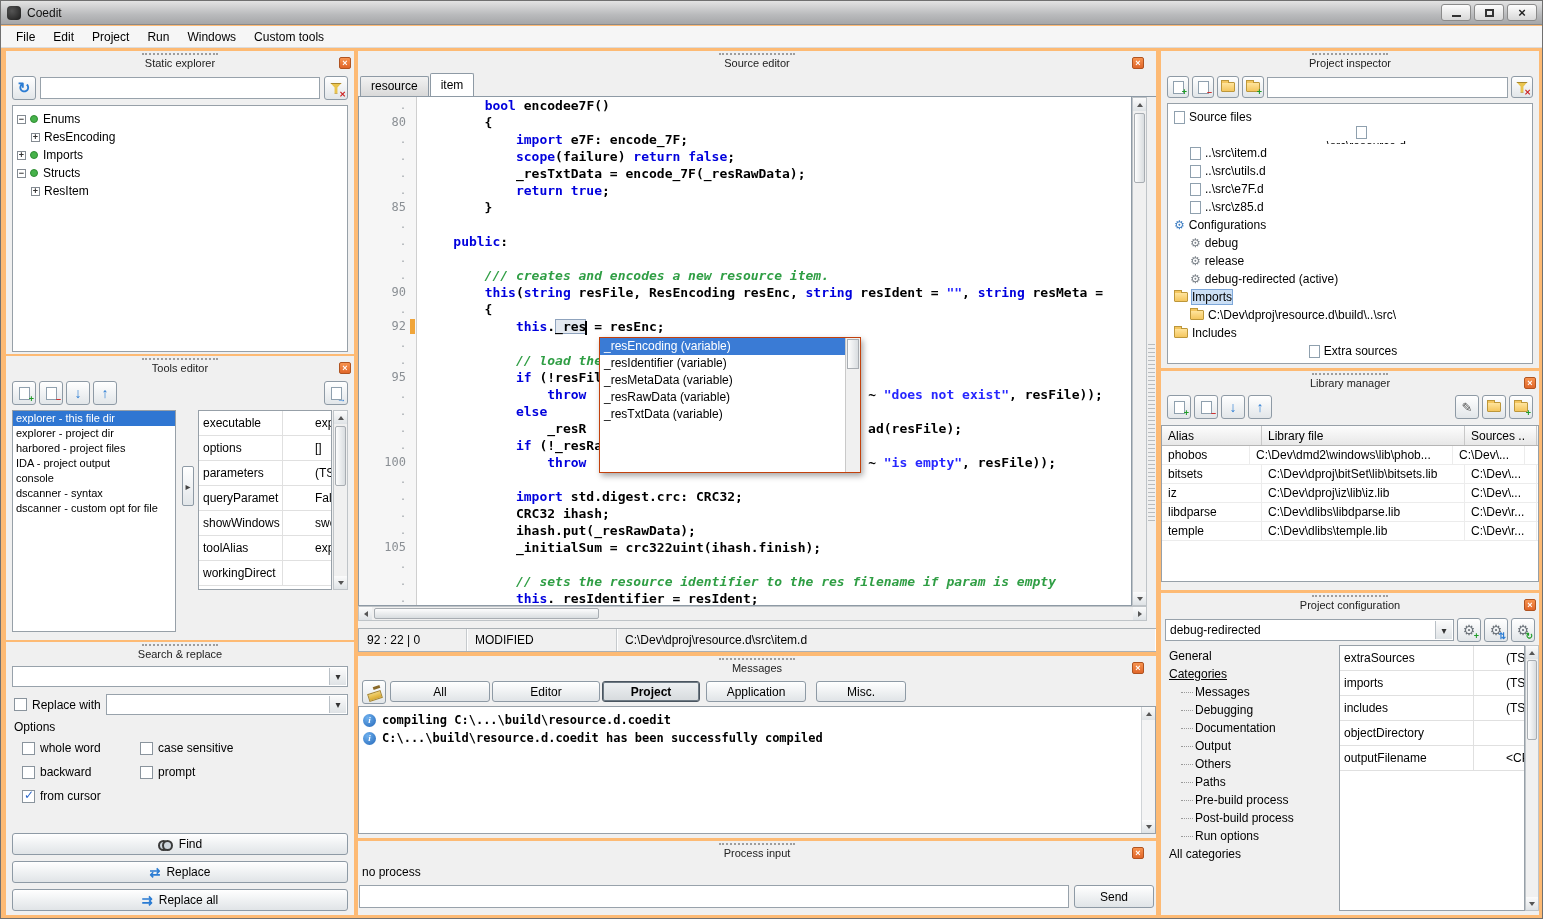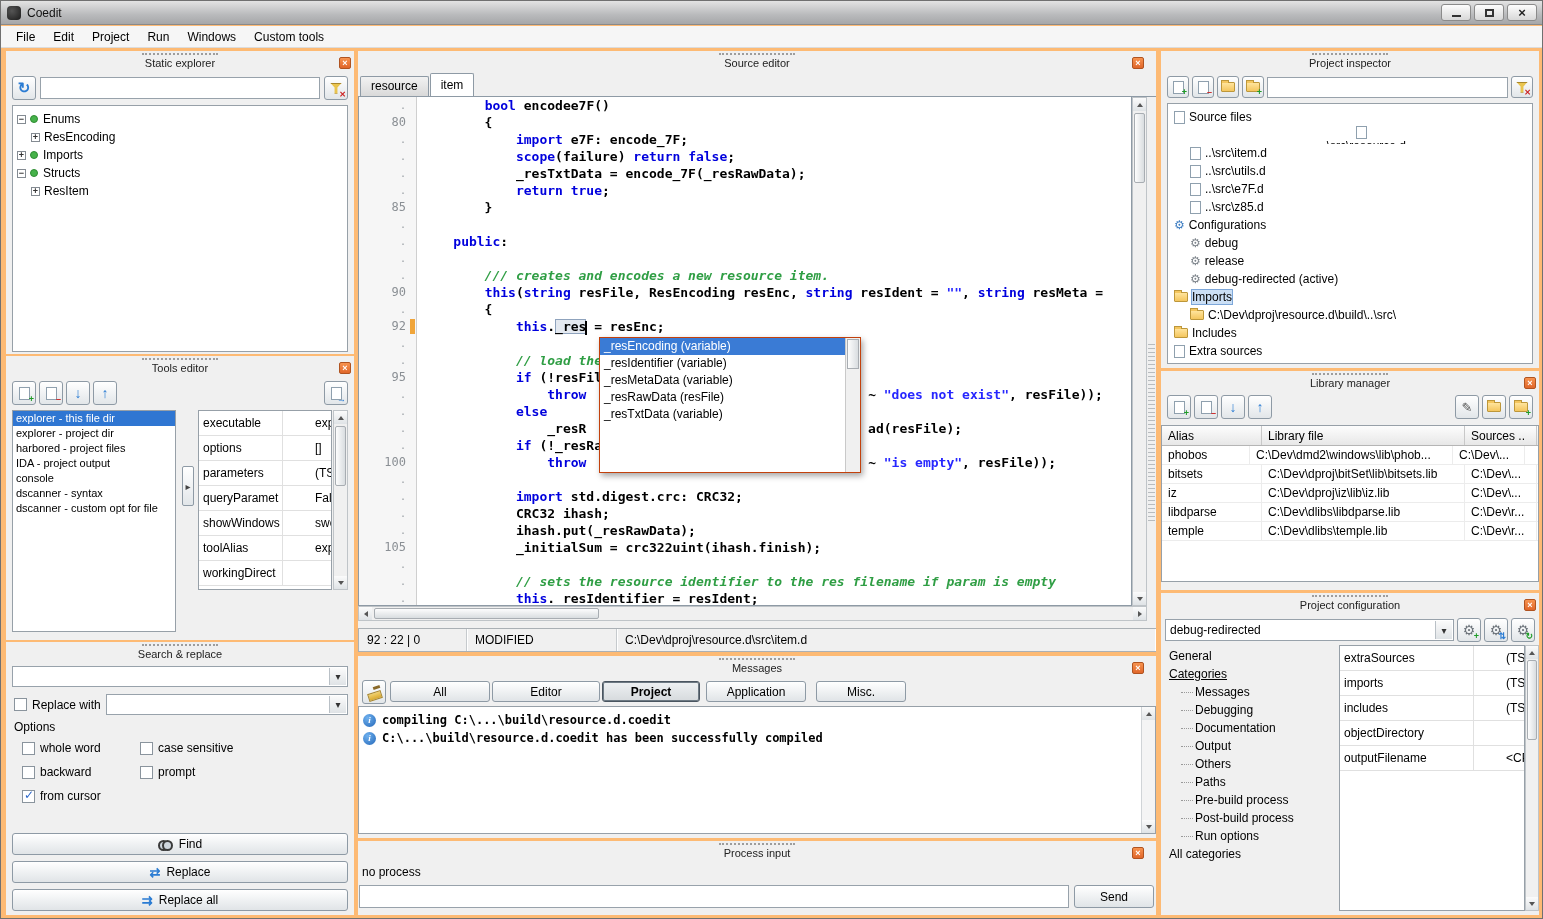--- a/index.html
+++ b/index.html
@@ -418,21 +418,21 @@
           <div class="code-line"><span class="tk-p">            _initialSum = crc322uint(ihash.finish);</span></div>
           <div class="code-line"></div>
           <div class="code-line"><span class="tk-c">            // sets the resource identifier to the res filename if param is empty</span></div>
           <div class="code-line"><span class="tk-p">            </span><span class="tk-k">this</span><span class="tk-p">._resIdentifier = resIdent;</span></div>
         </div>
       <div class="popup" style="left:240px;top:240px;width:262px;height:136px;">
         <div>
             <div class="popup-item selected">_resEncoding (variable)</div>
             <div class="popup-item">_resIdentifier (variable)</div>
             <div class="popup-item">_resMetaData (variable)</div>
-            <div class="popup-item">_resRawData (resFile)</div>
+            <div class="popup-item">_resRawData (variable)</div>
             <div class="popup-item">_resTxtData (variable)</div>
           </div>
         <div class="popup-sb">
             <div class="popup-thumb"></div>
           </div>
       </div>
     </div>
     <div class="sb-v" style="left:774px;top:46px;height:509px;">
       <div class="sb-btn" style="top:0;left:0;">
           <span class="tri-up"></span>
@@ -584,21 +584,21 @@
           <span class="tlabel sel-label">Imports</span>
         </div>
         <div class="tree-row" style="padding-left: 22px;">
           <span class="ticon ico-folder"></span>
           <span class="tlabel">C:\Dev\dproj\resource.d\build\..\src\</span>
         </div>
         <div class="tree-row" style="padding-left: 6px;">
           <span class="ticon ico-folder"></span>
           <span class="tlabel">Includes</span>
         </div>
-        <div class="tree-row" style="padding-left: 6px;">
+        <div class="tree-row" style="padding-left: 6px; justify-content: center;">
           <span class="ticon ico-page"></span>
           <span class="tlabel">Extra sources</span>
         </div>
       </div>
   </div>
 
   <div class="panel" id="p-library" style="left:1160px;top:370px;width:378px;height:219px;">
     <div class="panel-header">
       <span class="grip"></span>
       <span class="panel-title">Library manager</span>

